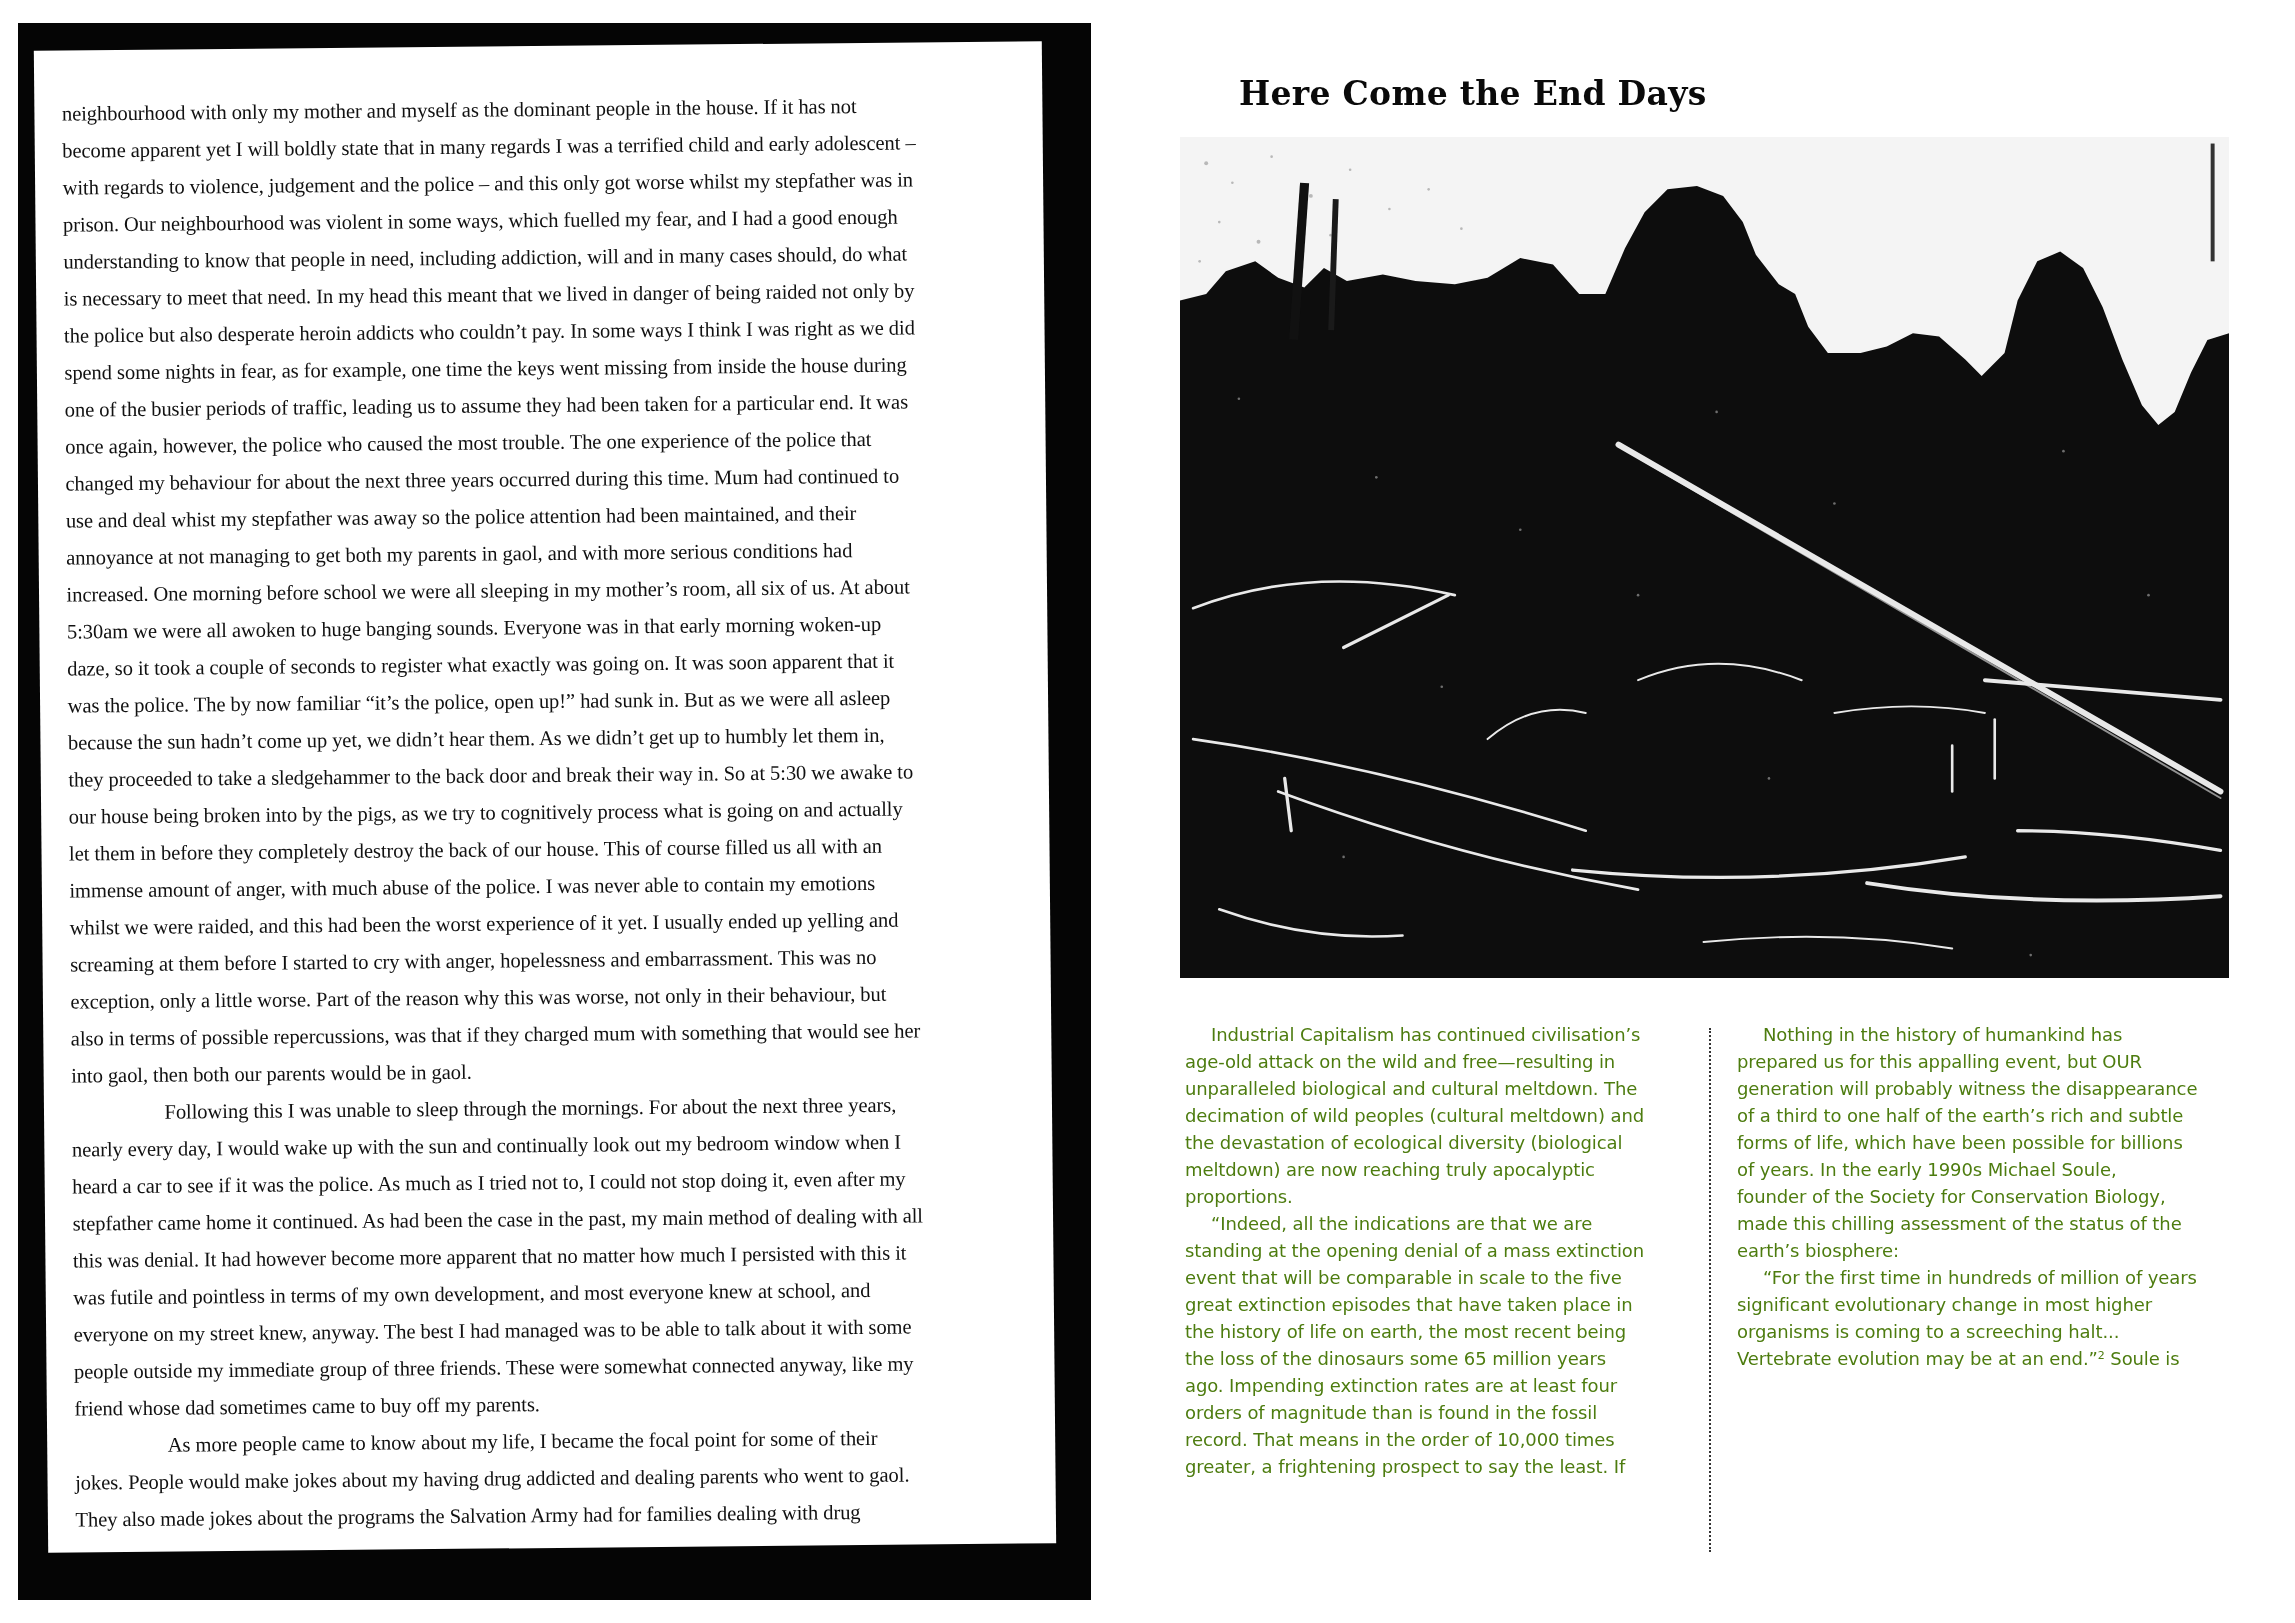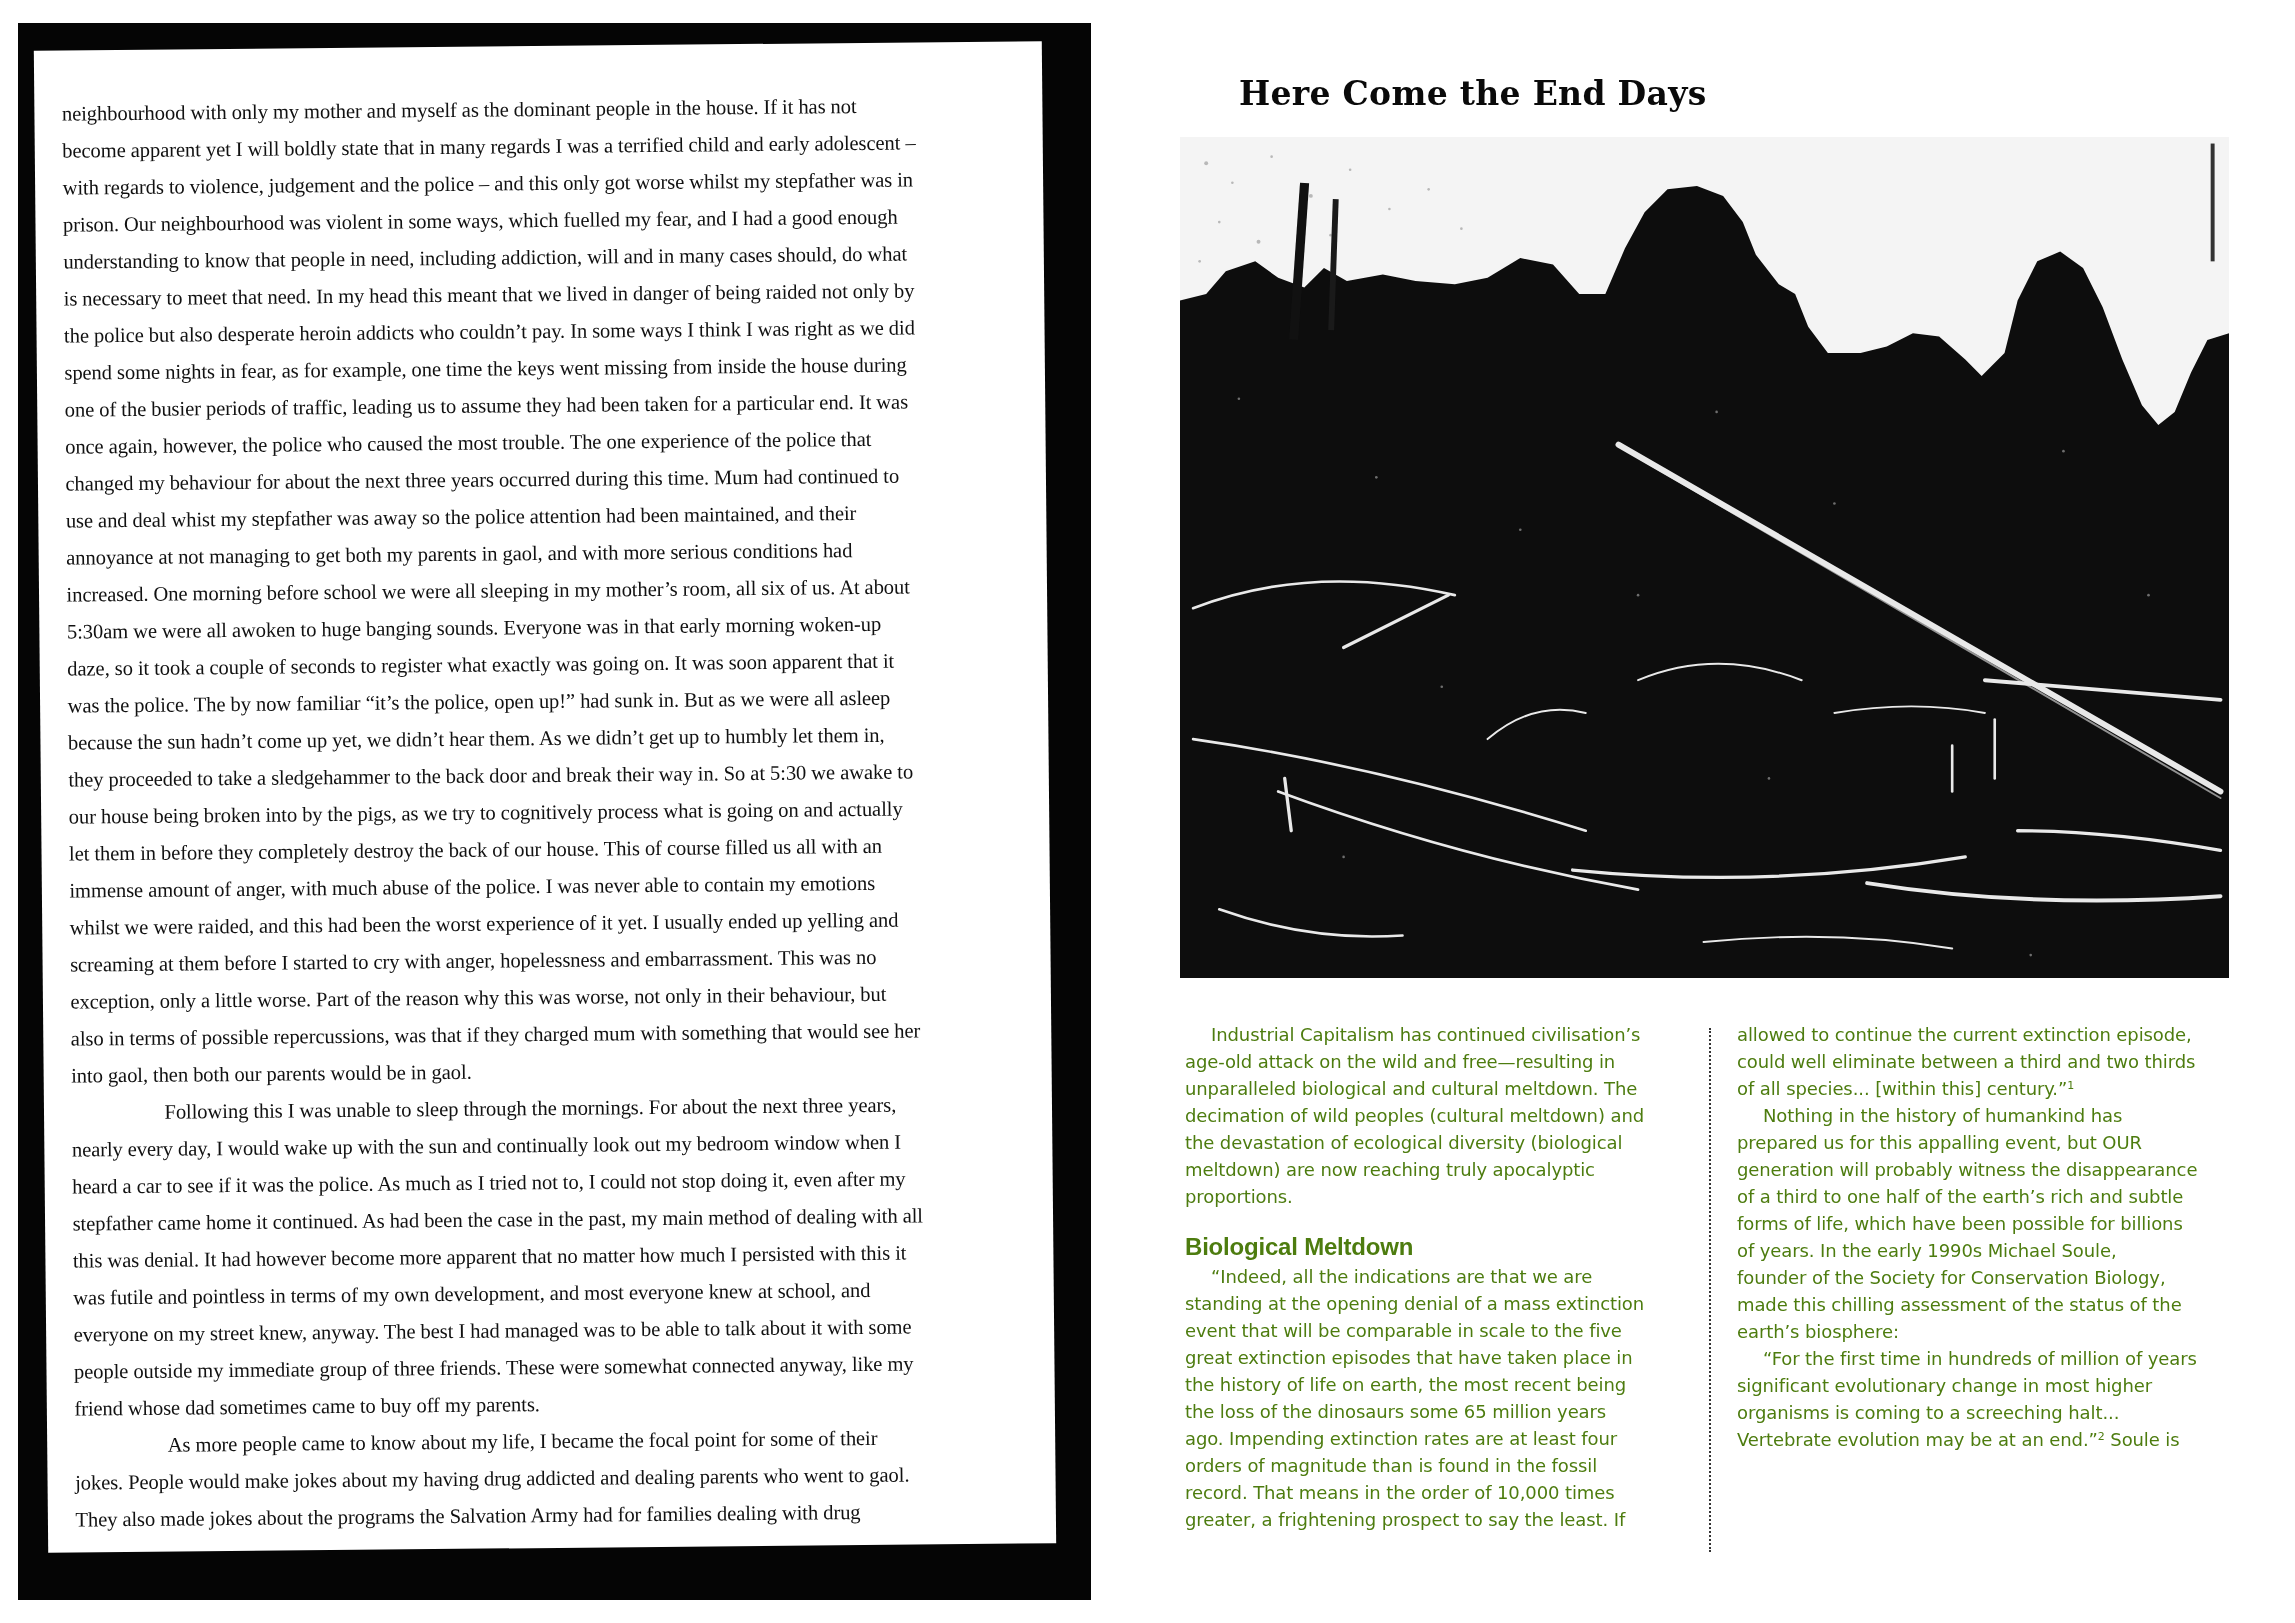--- a/index.html
+++ b/index.html
@@ -207,42 +207,36 @@
   <div class="col col-1" id="col-0">
       <p>
         <span class="line ind">Industrial Capitalism has continued civilisation’s</span>
         <span class="line">age-old attack on the wild and free—resulting in</span>
         <span class="line">unparalleled biological and cultural meltdown. The</span>
         <span class="line">decimation of wild peoples (cultural meltdown) and</span>
         <span class="line">the devastation of ecological diversity (biological</span>
         <span class="line">meltdown) are now reaching truly apocalyptic</span>
         <span class="line">proportions.</span>
       </p>
-      <h2>Biological Meltdown</h2>
       <p>
         <span class="line ind">“Indeed, all the indications are that we are</span>
         <span class="line">standing at the opening denial of a mass extinction</span>
         <span class="line">event that will be comparable in scale to the five</span>
         <span class="line">great extinction episodes that have taken place in</span>
         <span class="line">the history of life on earth, the most recent being</span>
         <span class="line">the loss of the dinosaurs some 65 million years</span>
         <span class="line">ago. Impending extinction rates are at least four</span>
         <span class="line">orders of magnitude than is found in the fossil</span>
         <span class="line">record. That means in the order of 10,000 times</span>
         <span class="line">greater, a frightening prospect to say the least. If</span>
       </p>
     </div>
   <div class="col-divider"></div>
   <div class="col col-2" id="col-1">
       <p>
-        <span class="line">allowed to continue the current extinction episode,</span>
-        <span class="line">could well eliminate between a third and two thirds</span>
-        <span class="line"><span class="">of all species... [within this] century.”</span><sup>1</sup></span>
-      </p>
-      <p>
         <span class="line ind">Nothing in the history of humankind has</span>
         <span class="line">prepared us for this appalling event, but OUR</span>
         <span class="line">generation will probably witness the disappearance</span>
         <span class="line">of a third to one half of the earth’s rich and subtle</span>
         <span class="line">forms of life, which have been possible for billions</span>
         <span class="line">of years. In the early 1990s Michael Soule,</span>
         <span class="line">founder of the Society for Conservation Biology,</span>
         <span class="line">made this chilling assessment of the status of the</span>
         <span class="line">earth’s biosphere:</span>
       </p>

